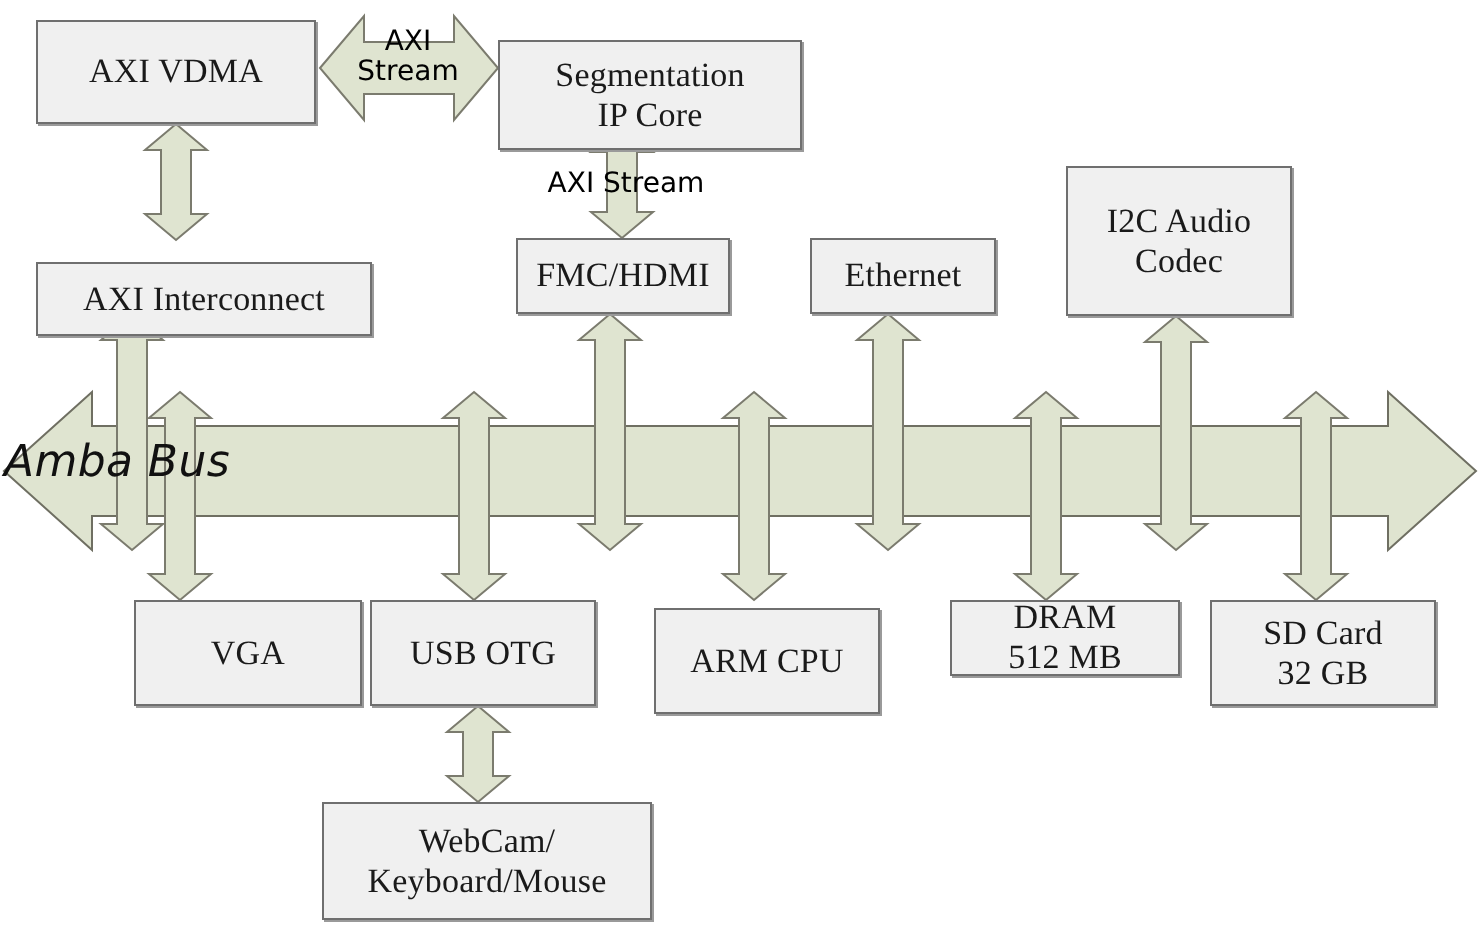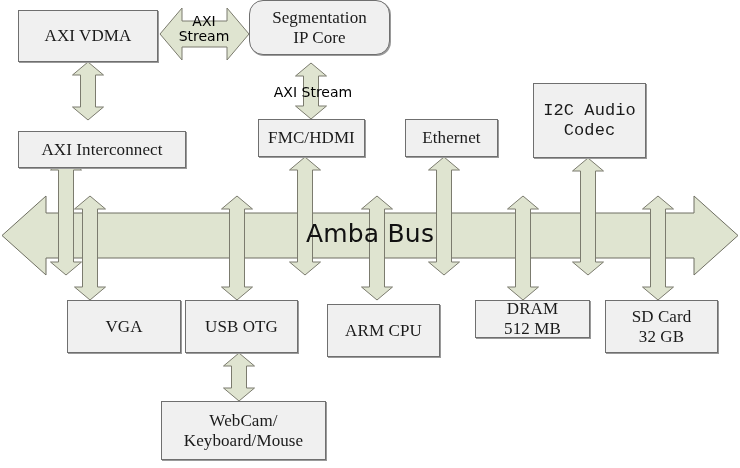--- a/index.html
+++ b/index.html
@@ -45,25 +45,25 @@
     font-size: 14px;
     color: #000000;
     text-align: center;
     line-height: 1.05;
     white-space: pre-line;
     pointer-events: none;
   }
   .bus-label {
     position: absolute;
     font-family: "DejaVu Sans", sans-serif;
-    font-size: 25px;
+    font-size: 22px;
     color: #111111;
-    text-align: center;
     pointer-events: none;
     letter-spacing: 0.2px;
+    font-style: italic;
   }
   svg.layer {
     position: absolute;
     left: 0;
     top: 0;
     width: 740px;
     height: 468px;
     overflow: visible;
   }
   .arrow-shape {
@@ -94,26 +94,26 @@
       <path d="M 237 196 L 252.5 209 L 244.5 209 L 244.5 287 L 252.5 287 L 237 300 L 221.5 287 L 229.5 287 L 229.5 209 L 221.5 209 Z" class="arrow-shape"></path>
       <path d="M 377 196 L 392.5 209 L 384.5 209 L 384.5 287 L 392.5 287 L 377 300 L 361.5 287 L 369.5 287 L 369.5 209 L 361.5 209 Z" class="arrow-shape"></path>
       <path d="M 523 196 L 538.5 209 L 530.5 209 L 530.5 287 L 538.5 287 L 523 300 L 507.5 287 L 515.5 287 L 515.5 209 L 507.5 209 Z" class="arrow-shape"></path>
       <path d="M 658 196 L 673.5 209 L 665.5 209 L 665.5 287 L 673.5 287 L 658 300 L 642.5 287 L 650.5 287 L 650.5 209 L 642.5 209 Z" class="arrow-shape"></path>
       <path d="M 239 353 L 254.5 366 L 246.5 366 L 246.5 388 L 254.5 388 L 239 401 L 223.5 388 L 231.5 388 L 231.5 366 L 223.5 366 Z" class="arrow-shape"></path>
       <path d="M 160 34 L 182 8 L 182 21 L 227 21 L 227 8 L 249 34 L 227 60 L 227 47 L 182 47 L 182 60 Z" class="arrow-shape"></path>
     </svg>
 
   <div id="nodes">
       <div class="box" style="left: 18px; top: 10px; width: 140px; height: 52px; text-align: right;">AXI VDMA</div>
-      <div class="box" style="left: 249px; top: 0; width: 141px; height: 55px; border-radius: 14px;">Segmentation
+      <div class="box" style="left: 249px; top: 20px; width: 152px; height: 55px;">Segmentation
 IP Core</div>
       <div class="box" style="left: 18px; top: 120px; width: 168px; height: 37px; margin-top: 11px;">AXI Interconnect</div>
       <div class="box" style="left: 258px; top: 119px; width: 107px; height: 38px;">FMC/HDMI</div>
       <div class="box" style="left: 405px; top: 119px; width: 93px; height: 38px;">Ethernet</div>
-      <div class="box" style="left: 533px; top: 83px; width: 113px; height: 75px; font-family: Liberation Mono, monospace;">I2C Audio
+      <div class="box" style="left: 533px; top: 83px; width: 113px; height: 75px;">I2C Audio
 Codec</div>
       <div class="box" style="left: 41px; top: 300px; width: 114px; height: 53px; margin-left: 26px;">VGA</div>
       <div class="box" style="left: 185px; top: 300px; width: 113px; height: 53px;">USB OTG</div>
       <div class="box" style="left: 327px; top: 304px; width: 113px; height: 53px;">ARM CPU</div>
       <div class="box" style="left: 475px; top: 300px; width: 115px; height: 38px;">DRAM
 512 MB</div>
       <div class="box" style="left: 605px; top: 300px; width: 113px; height: 53px; text-align: center;">SD Card
 32 GB</div>
       <div class="box" style="left: 161px; top: 401px; width: 165px; height: 59px;">WebCam/
 Keyboard/Mouse</div>

